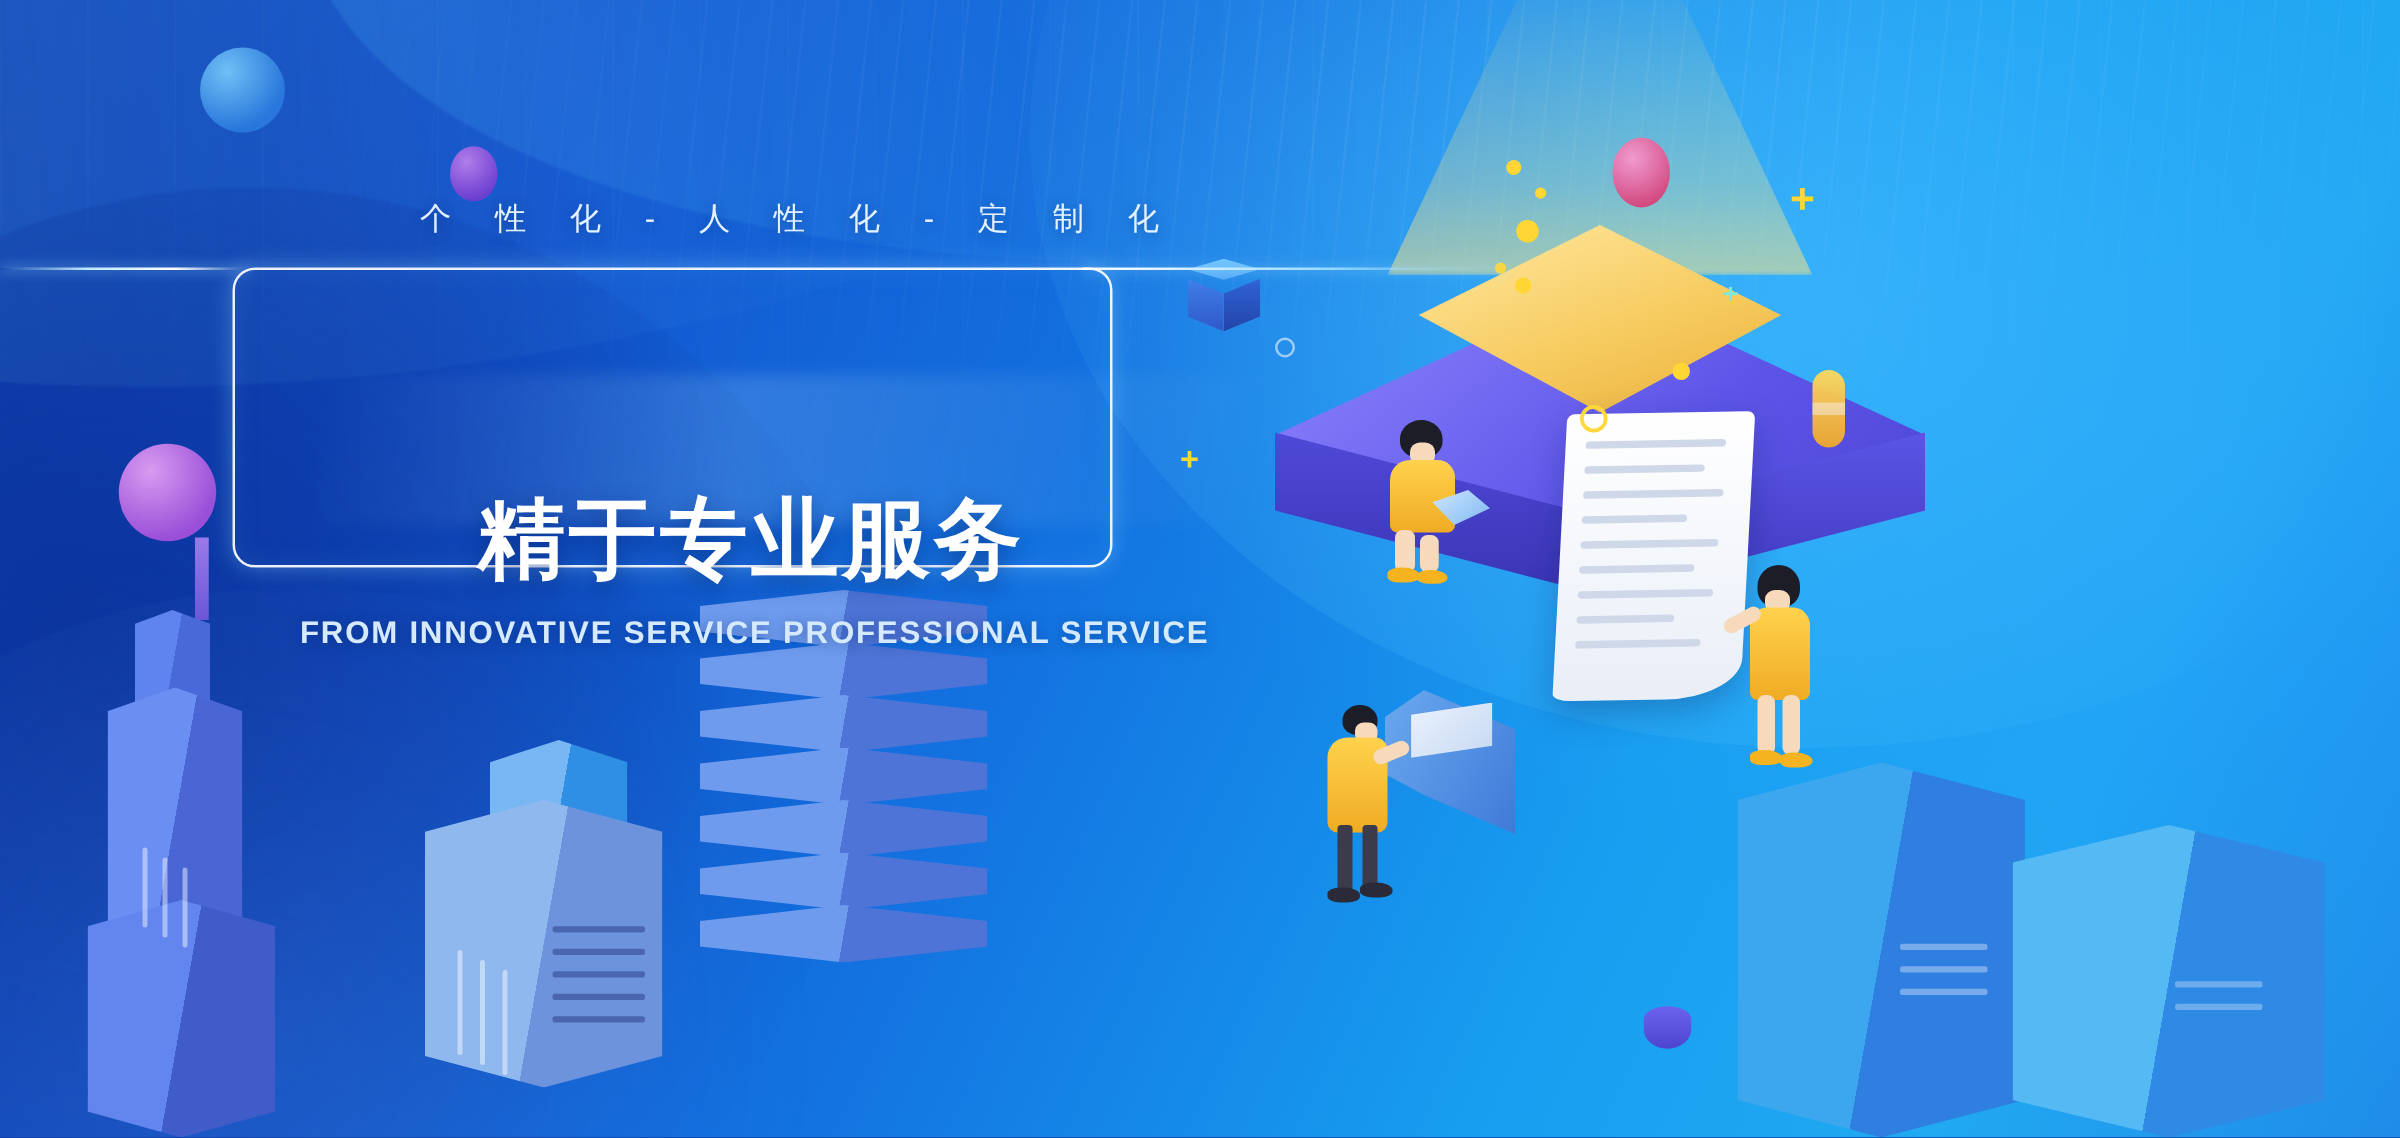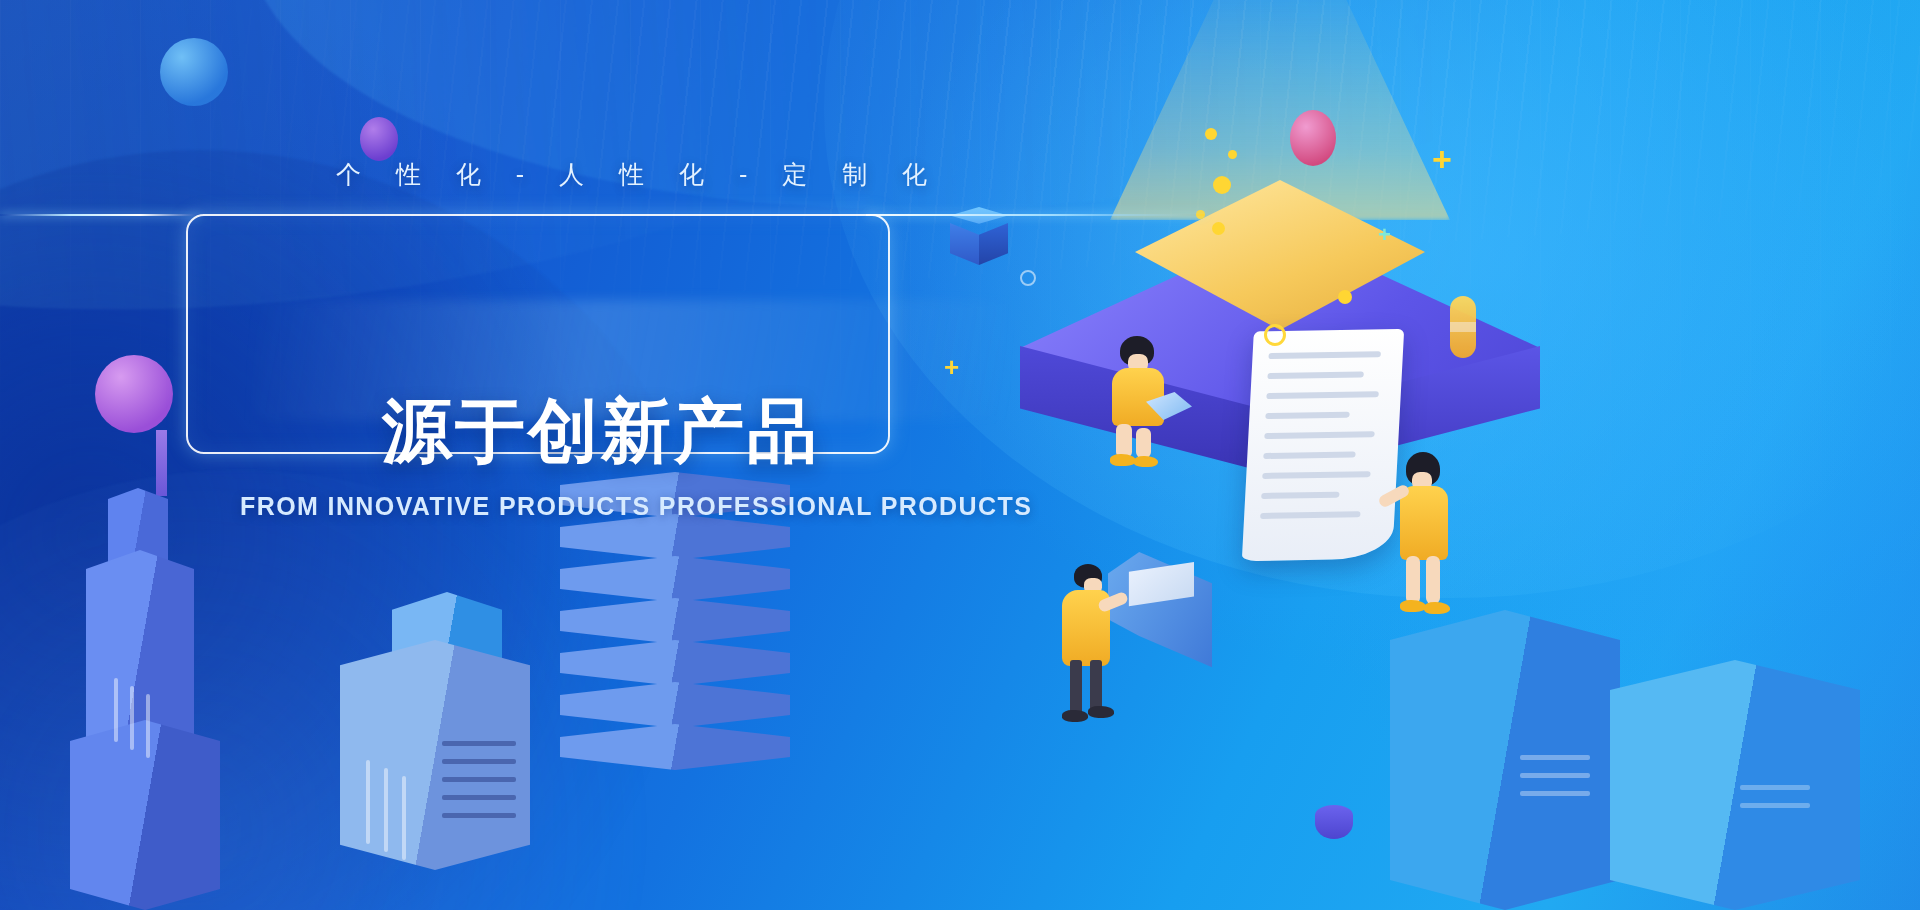--- a/index.html
+++ b/index.html
@@ -350,19 +350,19 @@
     <div class="glowline gl-left"></div>
     <div class="glowline gl-right"></div>
 
     <div class="frame"></div>
 
     <div class="eyebrow">个 性 化 - 人 性 化 - 定 制 化</div>
 
     <div class="sheen"></div>
 
 
-    <h1 class="h2">源于创新产品</h1>
-
-
-    <div class="tagline">FROM INNOVATIVE PRODUCTS PROFESSIONAL PRODUCTS</div>
+    <h1 class="h2">精于专业服务</h1>
+
+
+    <div class="tagline">FROM INNOVATIVE SERVICE PROFESSIONAL SERVICE</div>
   </div>
 
 </div>
 
 </body></html>

